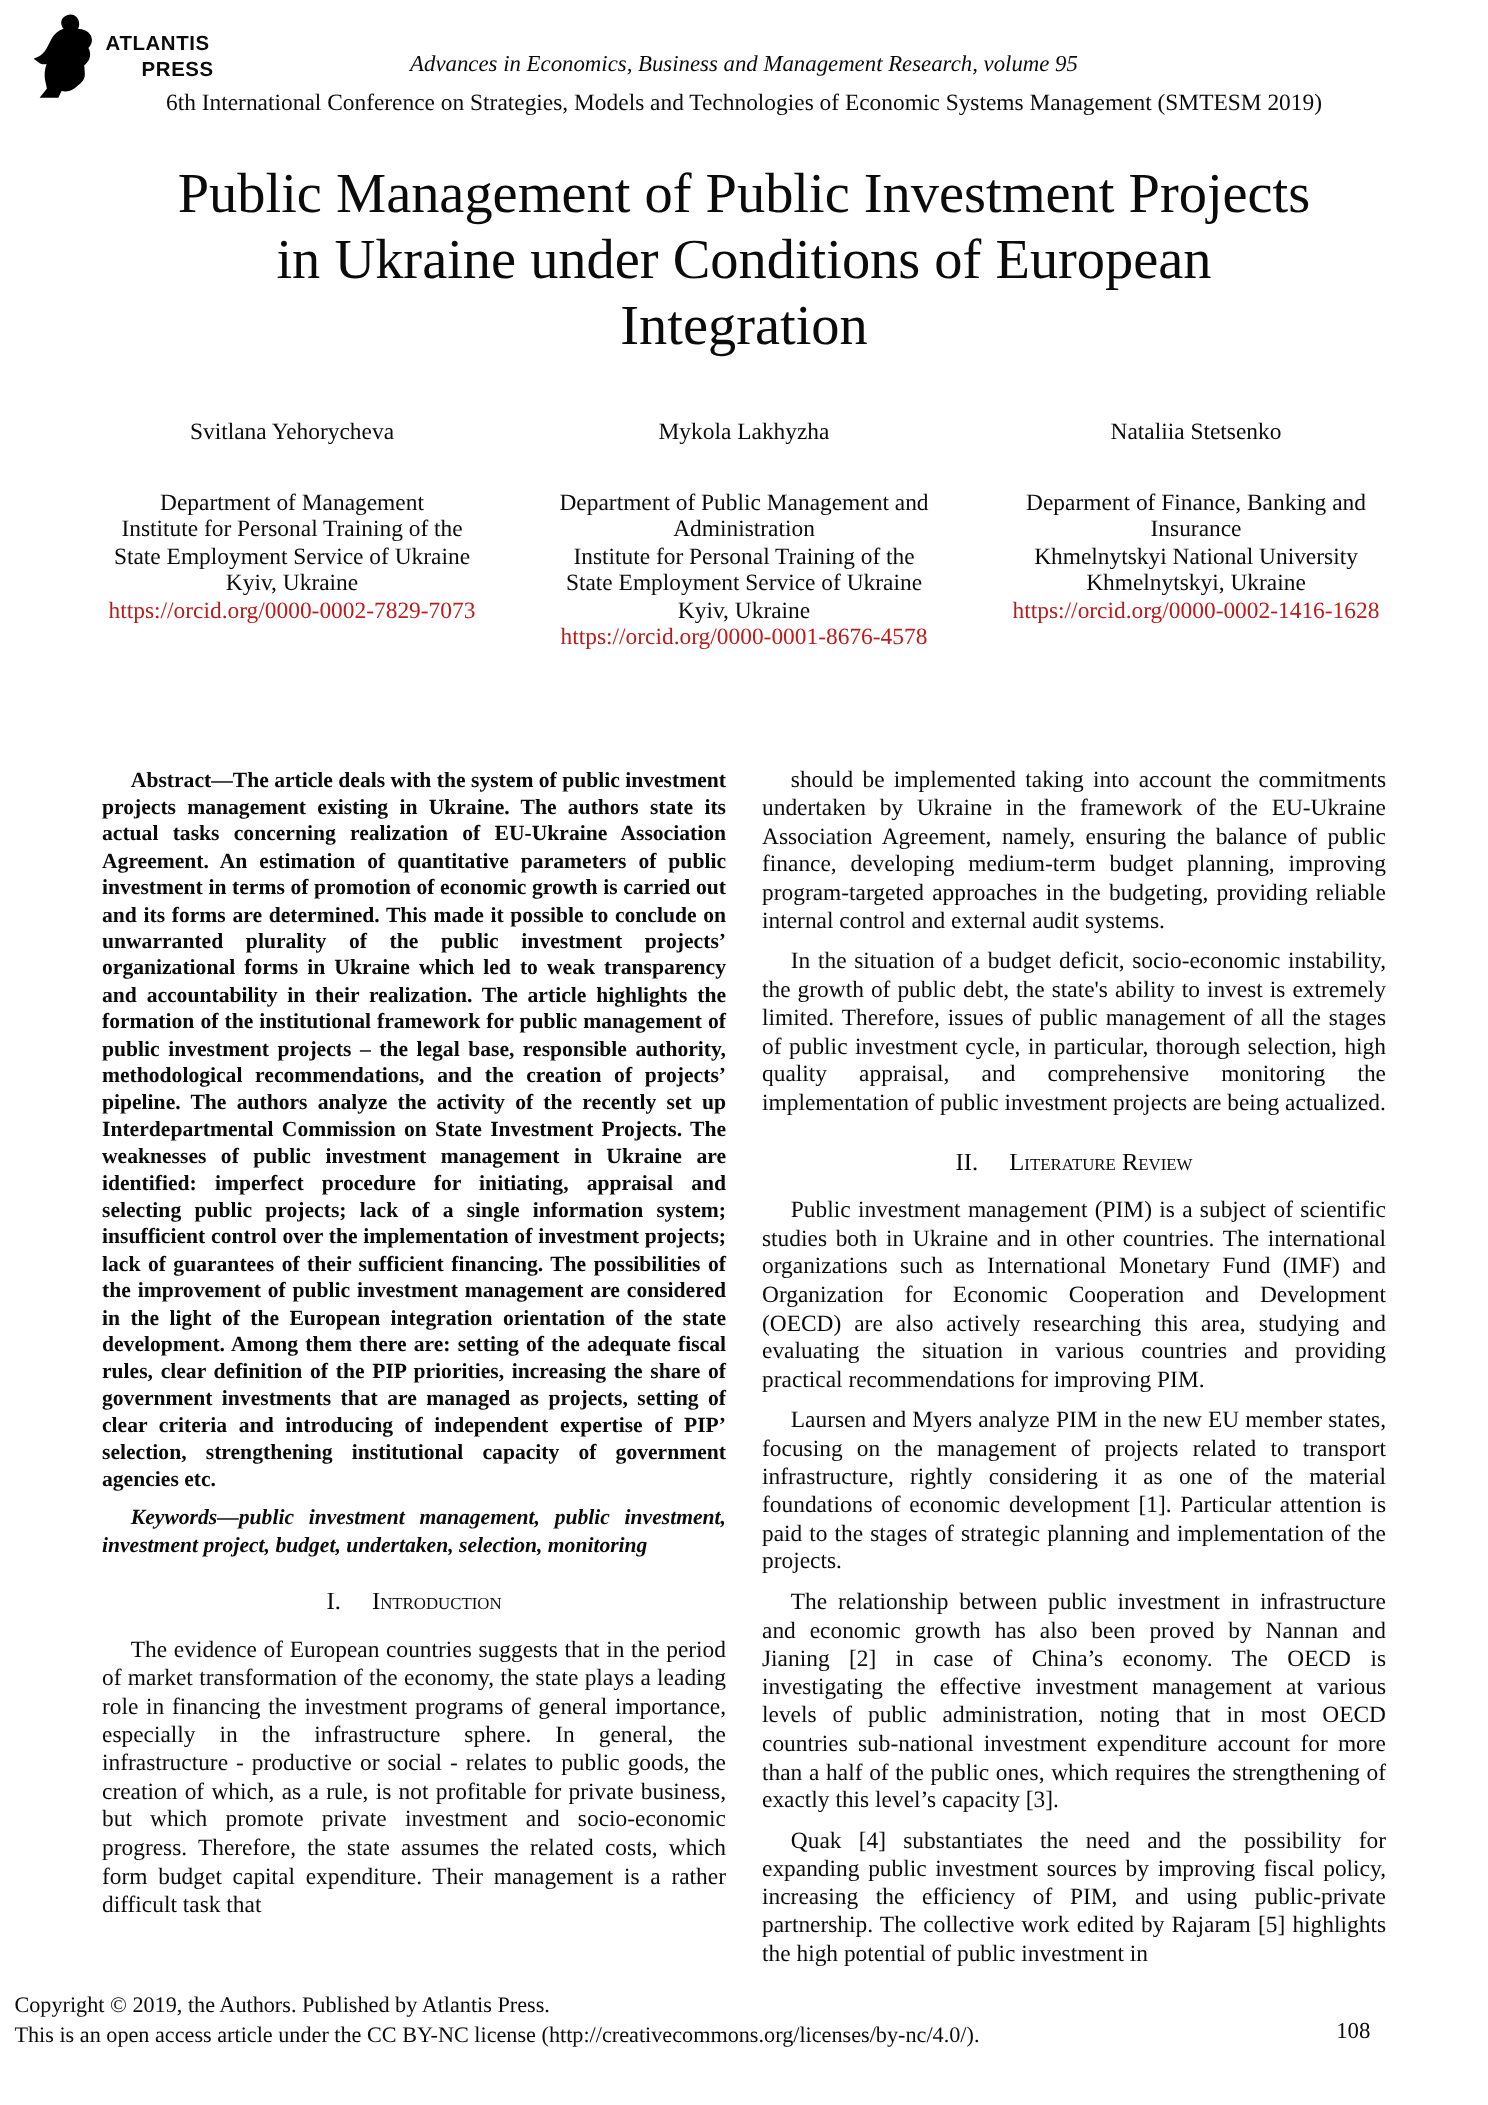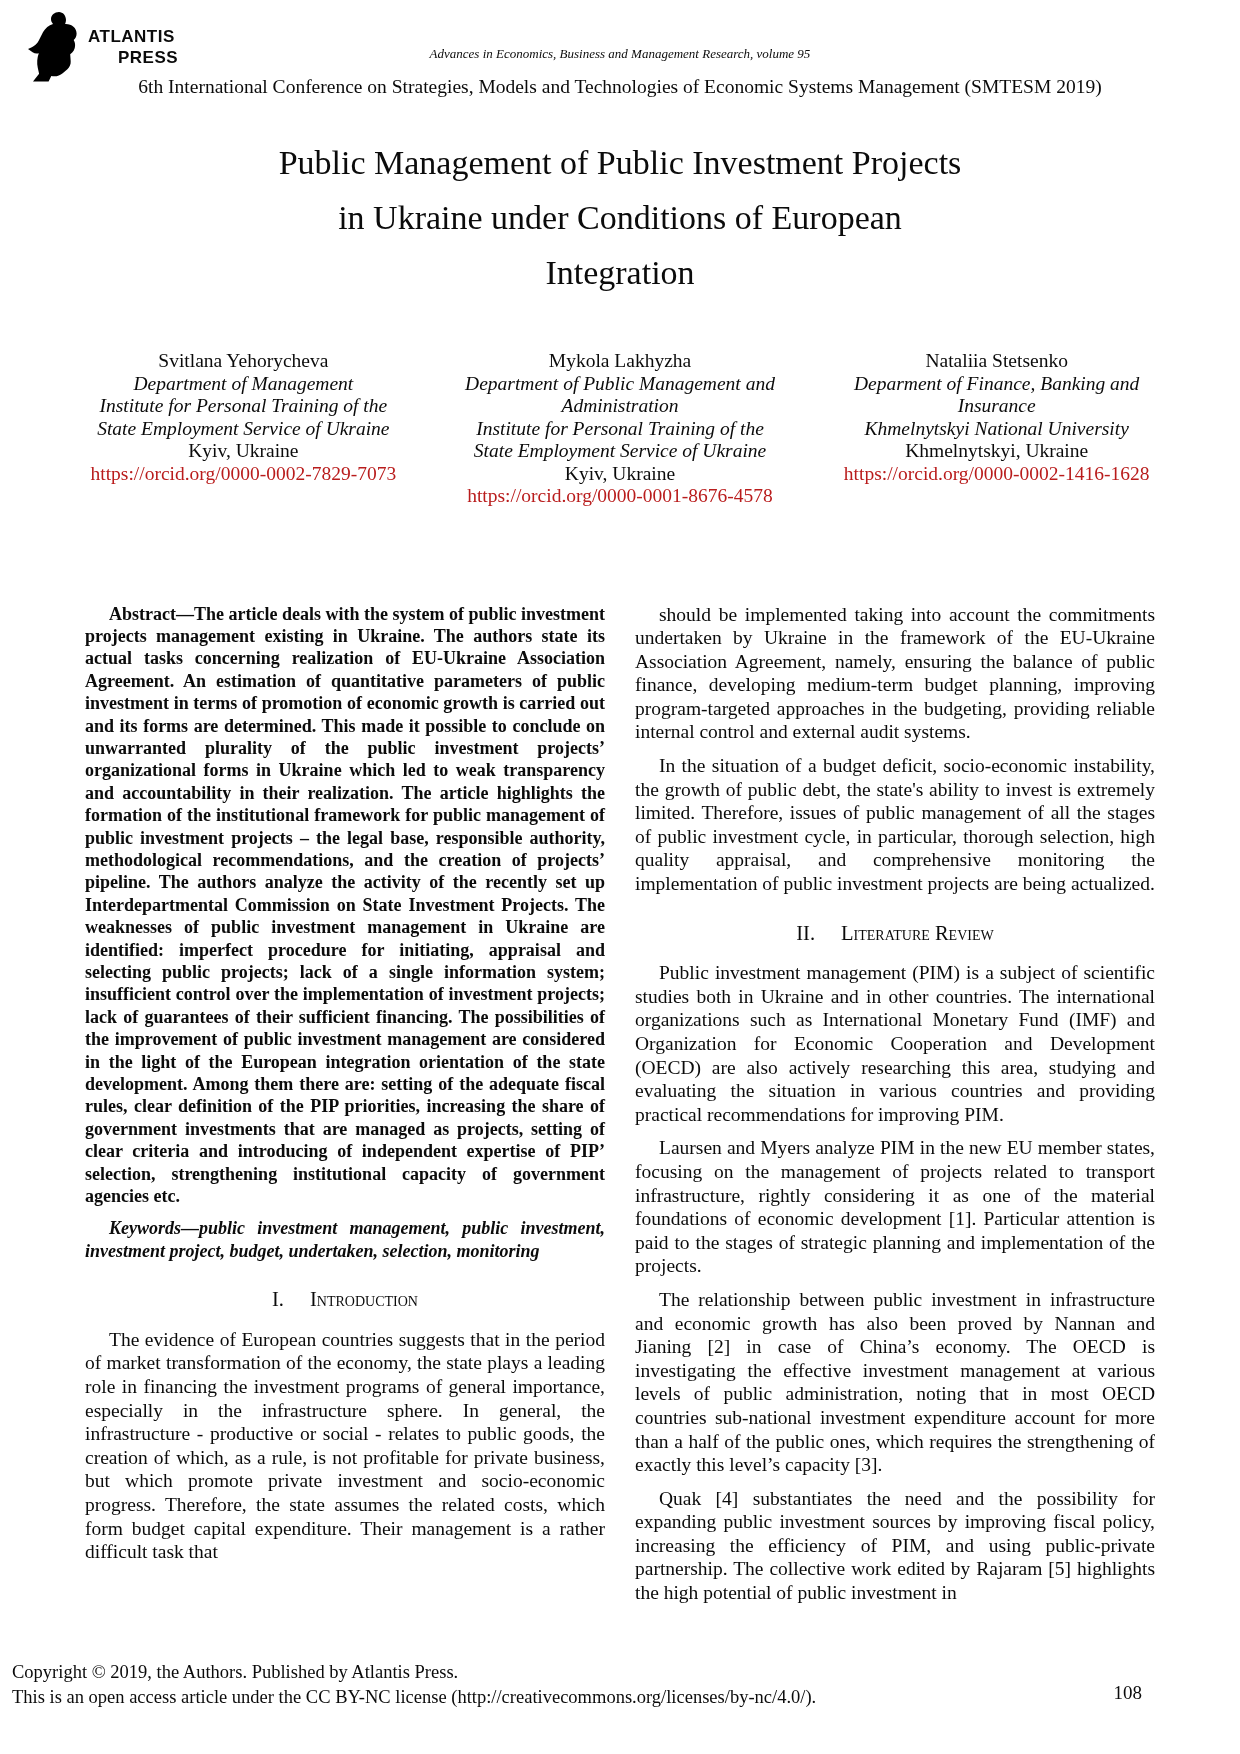--- a/index.html
+++ b/index.html
@@ -19,39 +19,39 @@
   .logo svg { display:block; }
   .logo-text {
     font-family:"Liberation Sans", sans-serif;
     font-weight:bold; font-size:17px; line-height:21px;
     letter-spacing:0.5px; margin-top:16px; margin-left:4px;
   }
   .logo-press { padding-left:30px; }
 
   .journal-line {
     padding-top:42px; text-align:center;
-    font-style:italic; font-size:13px; line-height:24px;
+    font-style:italic; font-size:19px; line-height:24px;
   }
   .conf-line {
     margin-top:8px; text-align:center;
     font-size:19.5px; line-height:25px;
   }
 
   
   .title {
     margin:36px auto 3px; text-align:center;
-    font-weight:normal; font-size:34px; line-height:55px;
+    font-weight:normal; font-size:47px; line-height:55px;
   }
 
   
   .authors {
     display:flex; margin-top:50px; padding:0 55px;
   }
   .author { flex:1; text-align:center; font-size:19.5px; line-height:22.5px; padding:0 8px; }
-  .author .affil { font-style:italic; white-space:pre-line; }
+  .author .affil { white-space:pre-line;margin-top:36px; }
   .author .orcid { color:#b91c1c; text-decoration:none; display:block; }
 
   
   .columns {
     display:flex; gap:30px; padding:0 85px; margin-top:95px;
   }
   .col { flex:1; min-width:0; text-align:justify; font-size:19.5px; line-height:23.6px; }
   .col p { margin:0 0 10px; text-indent:24px; }
   .abstract-par, .keywords-par {
     font-weight:bold; font-size:18px; line-height:22.4px; text-indent:26px;

